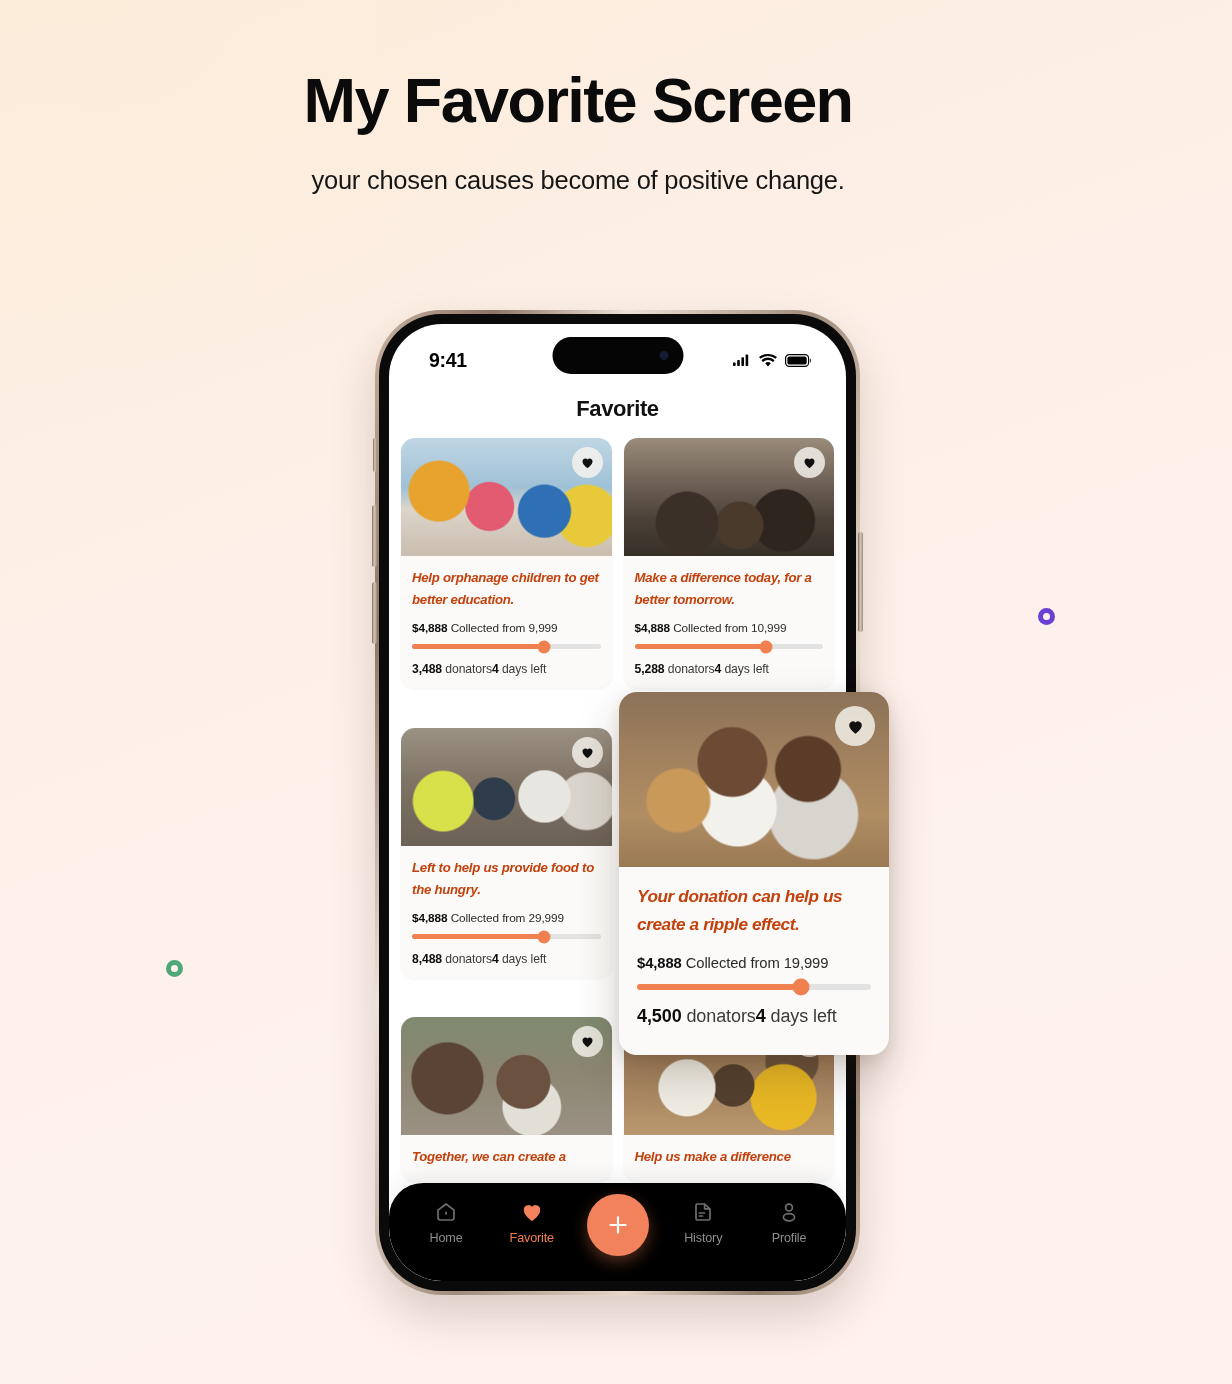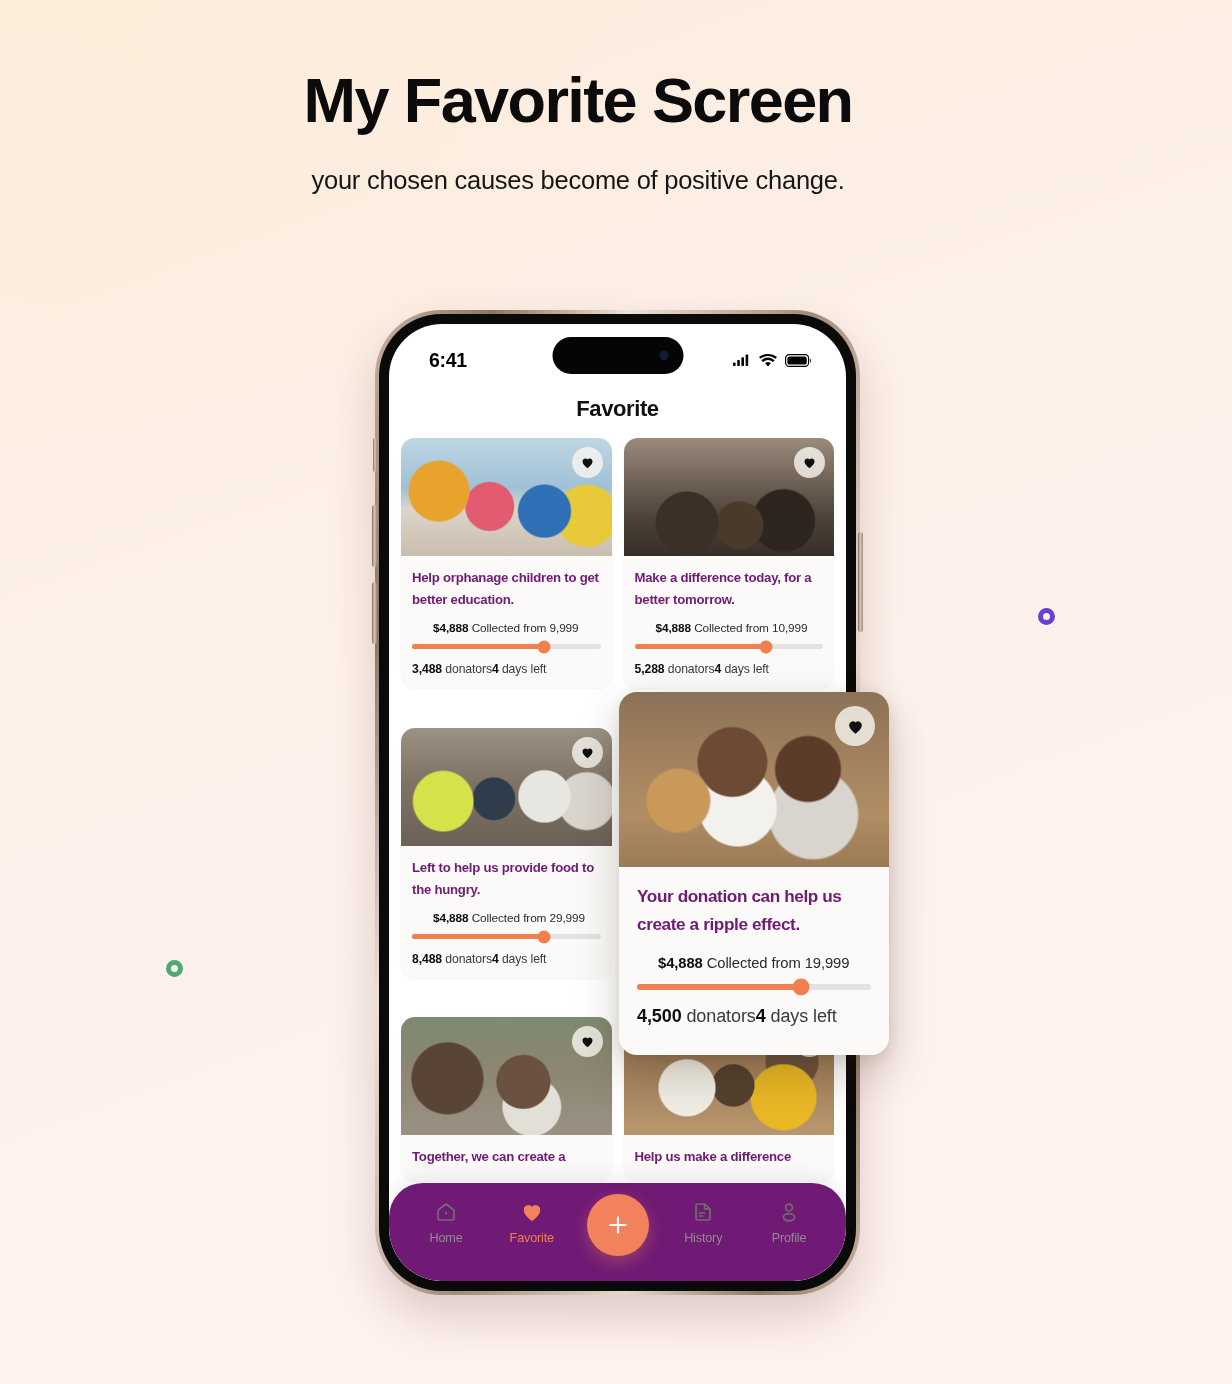--- a/index.html
+++ b/index.html
@@ -100,24 +100,24 @@
   .card-photo { position: relative; height: 118px; overflow: hidden; }
   .card-photo .ph { position: absolute; inset: 0; }
   .heart-btn {
     position: absolute; right: 9px; top: 9px; width: 31px; height: 31px;
     border-radius: 50%; background: rgba(247,244,238,0.82);
     display: flex; align-items: center; justify-content: center;
   }
   .heart-btn svg { width: 15px; height: 15px; fill: #111; }
   .card-body { padding: 11px 11px 12px; }
   .card-title {
-    font-size: 13.2px; font-weight: 700; color: #701a75;
-    line-height: 1.68; letter-spacing: -0.25px;
-  }
-  .card-amount { margin-top: 10px; font-size: 11.8px; color: #2A2A2A; letter-spacing: -0.1px; margin-left: 21px; }
+    font-size: 13.2px; font-weight: 700; color: #c2410c;
+    line-height: 1.68; letter-spacing: -0.25px; font-style: italic;
+  }
+  .card-amount { margin-top: 10px; font-size: 11.8px; color: #2A2A2A; letter-spacing: -0.1px; }
   .card-amount b { font-weight: 700; color: #0E0E0E; }
   .bar { margin-top: 9px; height: 5px; border-radius: 3px; background: #E2E2E2; position: relative; }
   .bar-fill { position: absolute; left: 0; top: 0; bottom: 0; border-radius: 3px; background: #F0804F; }
   .bar-knob {
     position: absolute; top: 50%; width: 13px; height: 13px; border-radius: 50%;
     background: #F0804F; transform: translate(-50%,-50%);
   }
   .card-meta {
     margin-top: 13px; display: flex; 
     font-size: 12.2px; color: #3A3A3A; letter-spacing: -0.1px;
@@ -137,21 +137,21 @@
   .float-card .card-body { padding: 16px 18px 28px; }
   .float-card .card-title { font-size: 17.2px; line-height: 1.62; letter-spacing: -0.4px; }
   .float-card .card-amount { font-size: 14.8px; margin-top: 16px; }
   .float-card .bar { height: 6.5px; margin-top: 13px; }
   .float-card .bar-knob { width: 17px; height: 17px; }
   .float-card .card-meta { font-size: 18px; margin-top: 16px; }
 
   
   .tabbar {
     position: absolute; left: 0; right: 0; bottom: 0; height: 98px;
-    background: #701a75;
+    background: #000000;
     border-radius: 34px 34px 53px 53px;
     box-shadow: 0 -6px 20px rgba(0,0,0,0.07);
     display: flex; align-items: flex-start; justify-content: space-between;
     padding: 17px 26px 0;
     z-index: 30;
   }
   .tab { width: 62px; display: flex; flex-direction: column; align-items: center; gap: 7px; }
   .tab svg { width: 24px; height: 24px; }
   .tab-label { font-size: 12.6px; color: #8D8D8D; letter-spacing: -0.15px; }
   .tab.active .tab-label { color: #F0804F; }
@@ -228,21 +228,21 @@
   <div class="phone-frame">
     <div class="btn-side btn-silent"></div>
     <div class="btn-side btn-volup"></div>
     <div class="btn-side btn-voldn"></div>
     <div class="btn-side btn-power"></div>
 
     <div class="phone-body">
       <div class="screen">
 
         <div class="statusbar">
-          <div class="status-time">6:41</div>
+          <div class="status-time">9:41</div>
           <div class="dynamic-island">
             <div class="island-cam"></div>
           </div>
           <div class="status-icons">
             <svg viewBox="0 0 18 12" width="18" height="12">
               <rect x="0" y="8.5" width="2.6" height="3.5" rx="0.8" fill="#000"></rect>
               <rect x="4.2" y="6" width="2.6" height="6" rx="0.8" fill="#000"></rect>
               <rect x="8.4" y="3.2" width="2.6" height="8.8" rx="0.8" fill="#000"></rect>
               <rect x="12.6" y="0.4" width="2.6" height="11.6" rx="0.8" fill="#000"></rect>
             </svg>

